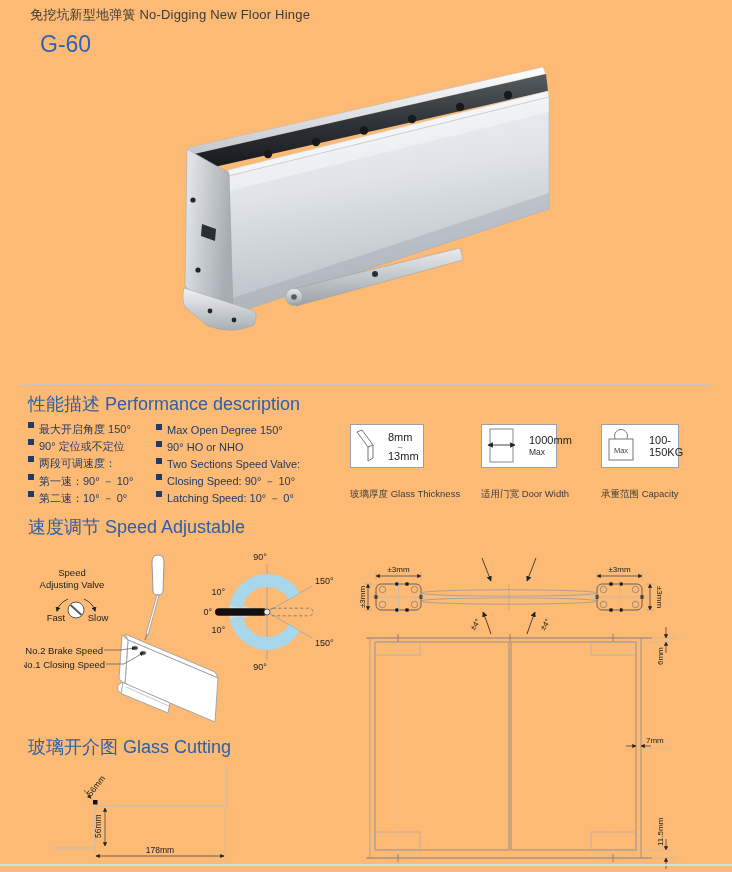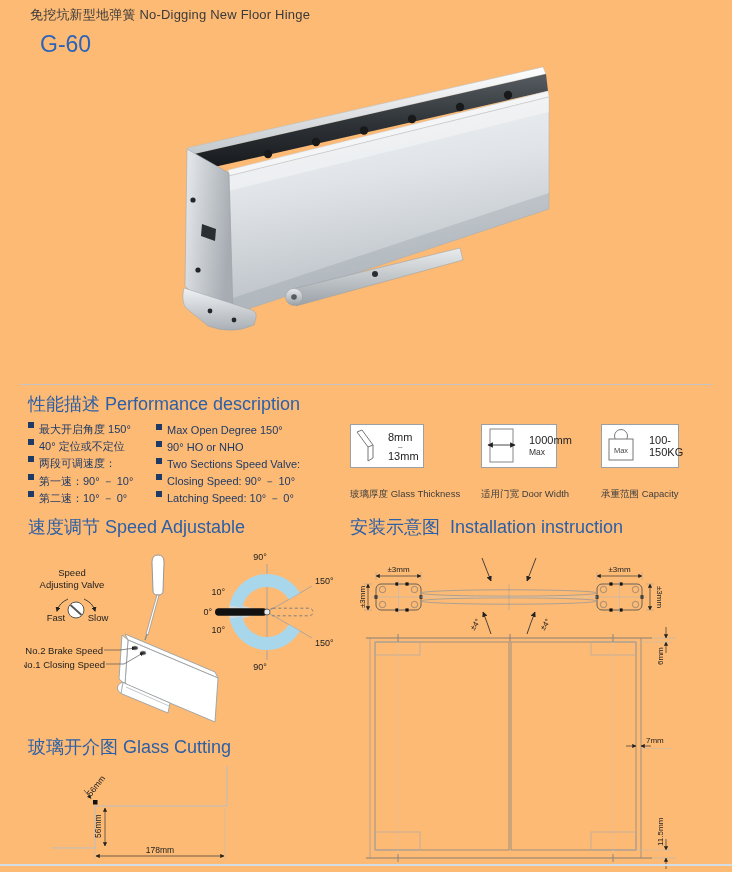--- a/index.html
+++ b/index.html
@@ -106,21 +106,21 @@
           <span>最大开启角度 150°</span>
         </div>
       <div class="bcell en">
           <span class="sq"></span>
           <span>Max Open Degree  150°</span>
         </div>
     </div>
     <div class="brow">
       <div class="bcell cn">
           <span class="sq"></span>
-          <span>40° 定位或不定位</span>
+          <span>90° 定位或不定位</span>
         </div>
       <div class="bcell en">
           <span class="sq"></span>
           <span>90°  HO or NHO</span>
         </div>
     </div>
     <div class="brow">
       <div class="bcell cn">
           <span class="sq"></span>
           <span>两段可调速度：</span>
@@ -194,21 +194,20 @@
       </svg>
       <div class="vals">
         <div>100-</div>
         <div>150KG</div>
       </div>
     </div>
     <div class="spec-label">承重范围 Capacity</div>
   </div>
 
   <h2 class="sec" style="left:28px;top:515px">速度调节 Speed Adjustable</h2>
-  <h2 class="sec" style="left:350px;top:515px">安装示意图  Installation instruction</h2>
   <h2 class="sec" style="left:28px;top:735px">玻璃开介图 Glass Cutting</h2>
 
   <svg class="diag" style="left:24px;top:546px" width="322" height="190" viewBox="0 0 322 190">
     <defs>
         <marker id="sa" viewBox="0 0 10 10" refX="8" refY="5" markerWidth="5.5" markerHeight="5.5" orient="auto-start-reverse">
           <path d="M0,0 L10,5 L0,10 z" fill="#222"></path>
         </marker>
       </defs>
 
     <g>

